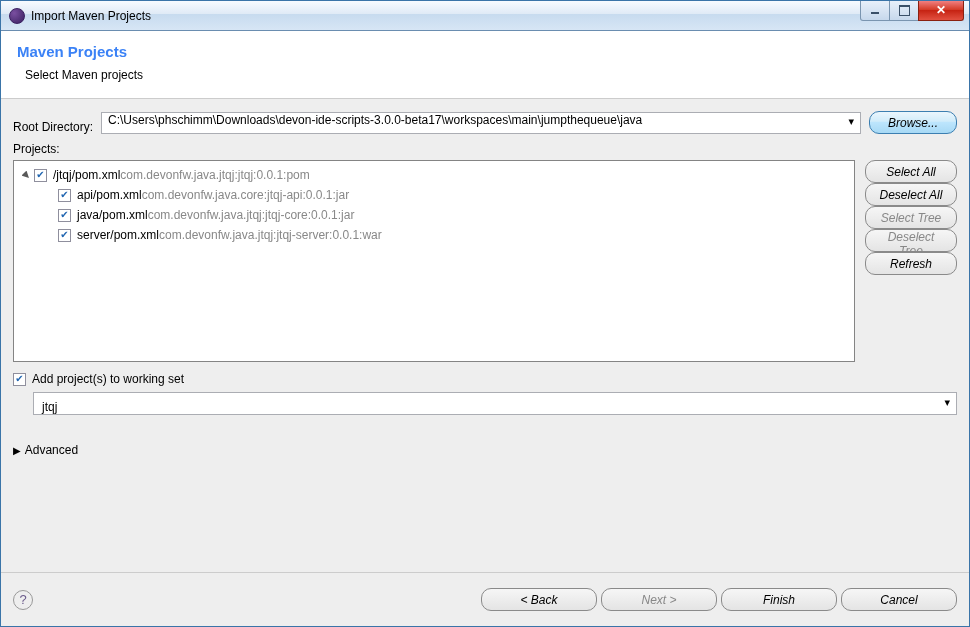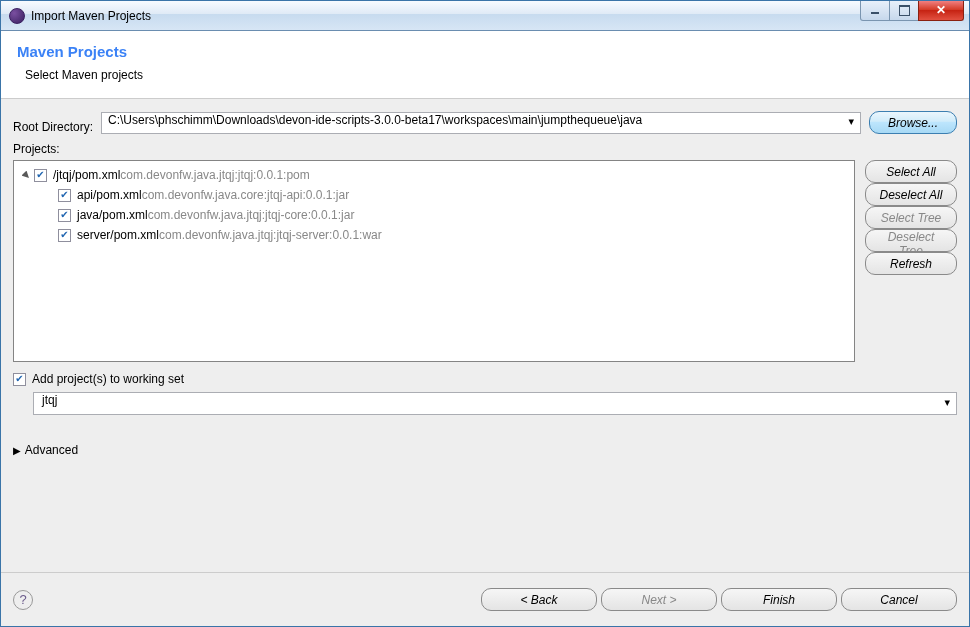--- a/index.html
+++ b/index.html
@@ -133,21 +133,21 @@
   font-size: 10px; color: #2166b1; line-height: 1;
 }
 .tree-label { color: #000; }
 .tree-gav { color: #888; }
 .indent-1 { padding-left: 44px; }
 
 .ws-row { display: flex; align-items: center; margin-top: 10px; }
 .ws-row .chk { margin-left: 0; }
 .ws-select {
   margin: 6px 0 0 20px;
-  display: flex; align-items: flex-start;
+  display: flex; align-items: flex-end;
   width: calc(100% - 20px);
   height: 23px;
   border: 1px solid #abadb3;
   background: #fff;
   padding: 0 22px 0 8px;
   position: relative;
   font-size: 12px;
 }
 .ws-select::after { content: "▾"; position: absolute; right: 6px; top: 3px; font-size: 11px; }
 

